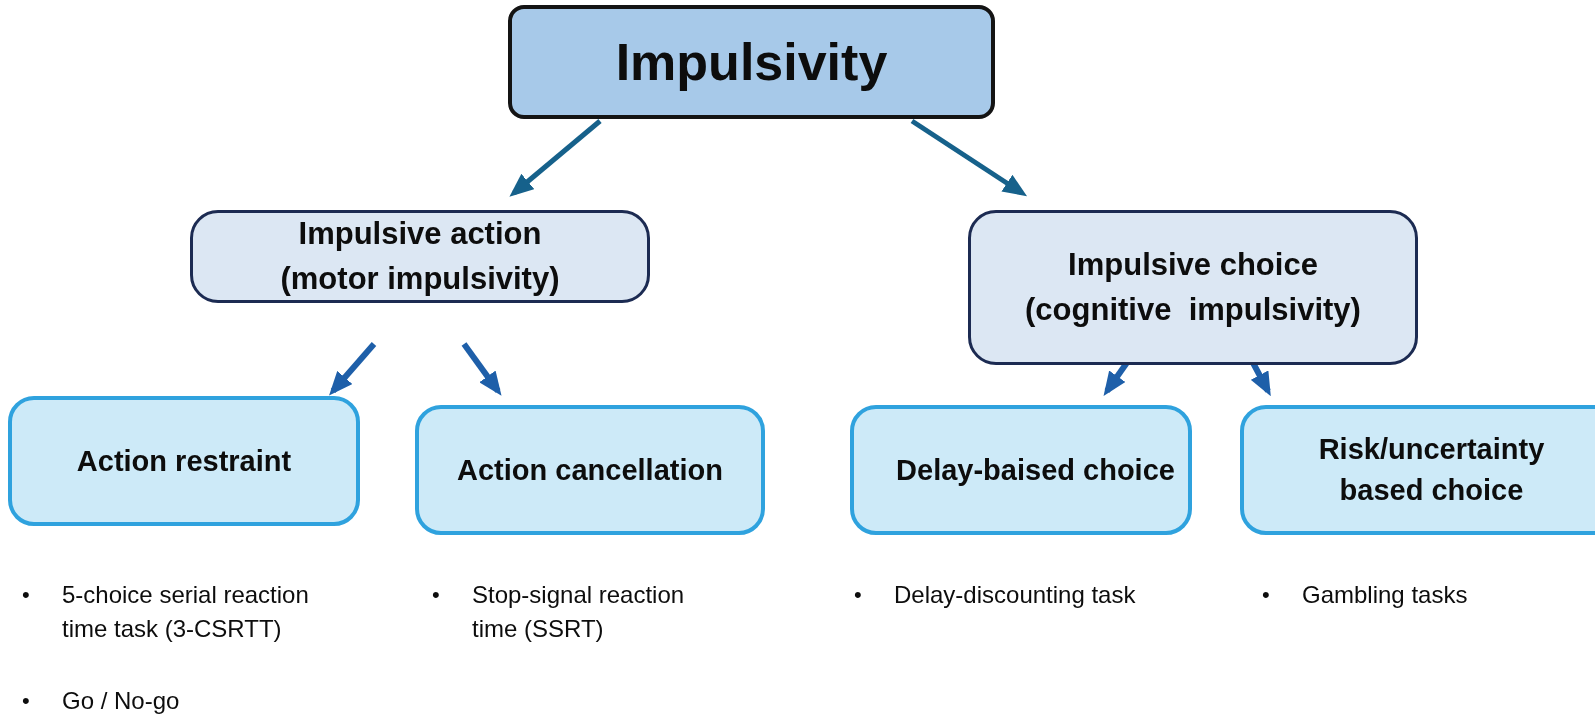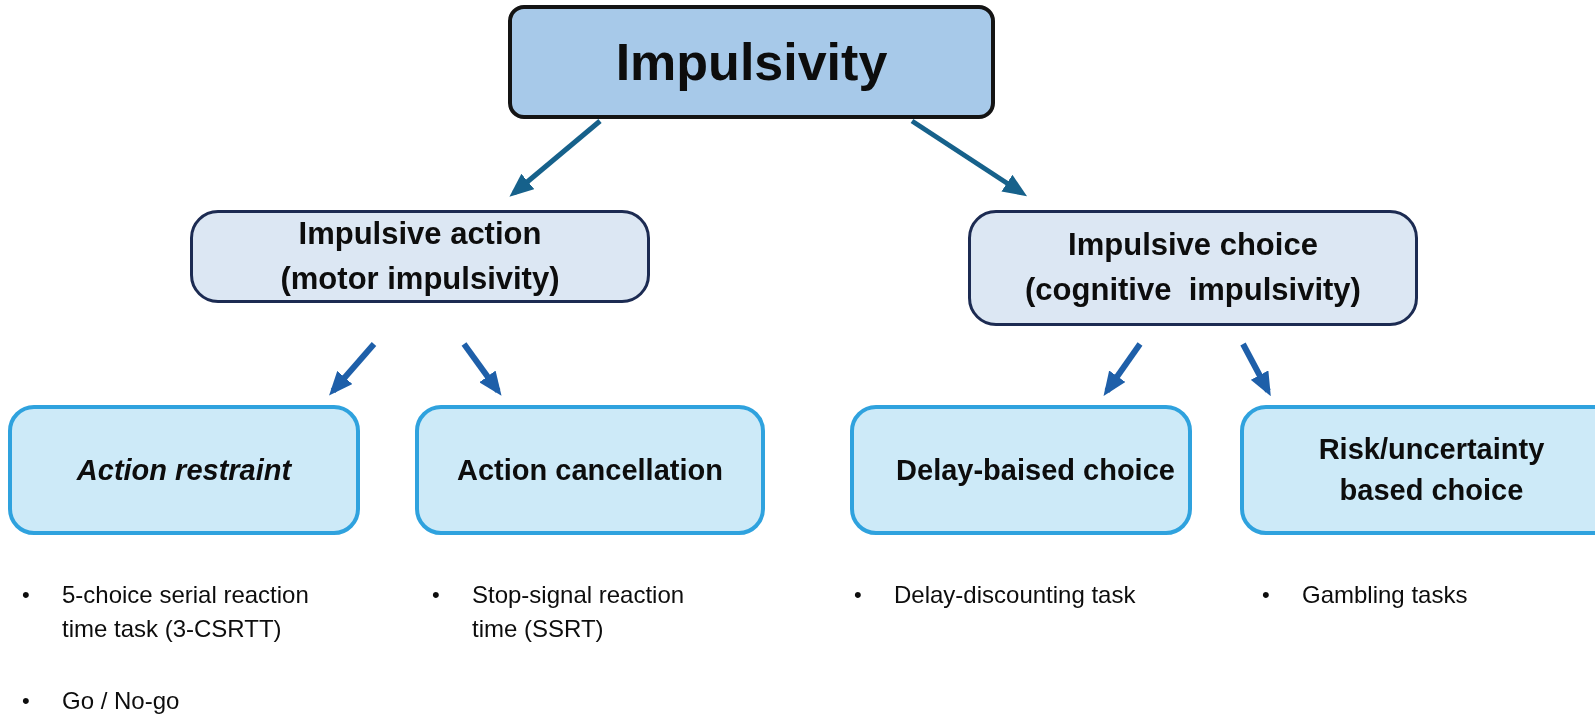--- a/index.html
+++ b/index.html
@@ -32,29 +32,29 @@
     left: 508px; top: 5px; width: 487px; height: 114px;
   }
   .box-l2 {
     background: #dce7f3;
     border: 3px solid #1c2b52;
     border-radius: 28px;
     font-size: 31px;
     line-height: 1.45;
   }
   #box-impulsive-action { left: 190px; top: 210px; width: 460px; height: 93px; }
-  #box-impulsive-choice { left: 968px; top: 210px; width: 450px; height: 116px; }
+  #box-impulsive-choice { left: 968px; top: 210px; width: 450px; height: 155px; }
   .box-l3 {
     background: #cdeaf8;
     border: 4px solid #2fa2de;
     border-radius: 26px;
     font-size: 29px;
     line-height: 1.4;
   }
-  #box-action-restraint    { left: 8px;    top: 405px; width: 352px; height: 130px; font-style: italic; }
+  #box-action-restraint    { left: 8px;    top: 396px; width: 352px; height: 130px; }
   #box-action-cancellation { left: 415px;  top: 405px; width: 350px; height: 130px; }
   #box-delay-choice        { left: 850px;  top: 405px; width: 342px; height: 130px; padding-left: 29px; }
   #box-risk-choice         { left: 1240px; top: 405px; width: 383px; height: 130px; }
 
   #arrow-layer {
     position: absolute;
     left: 0; top: 0;
     width: 1595px; height: 722px;
     pointer-events: none;
   }

